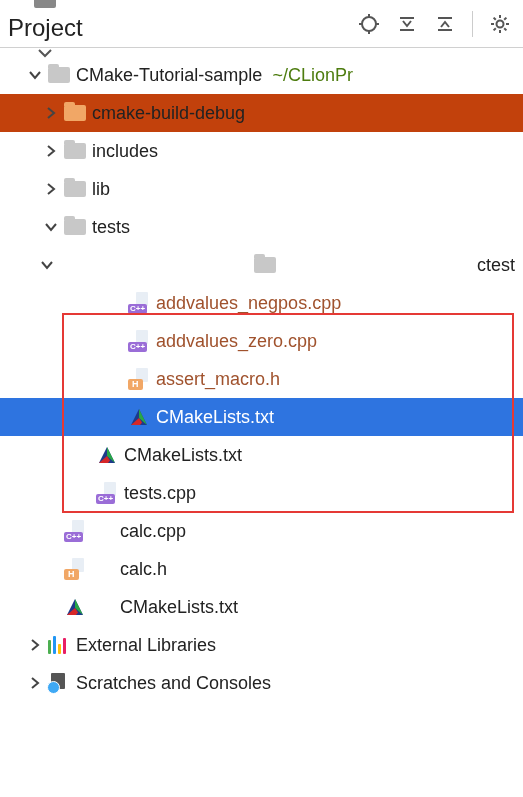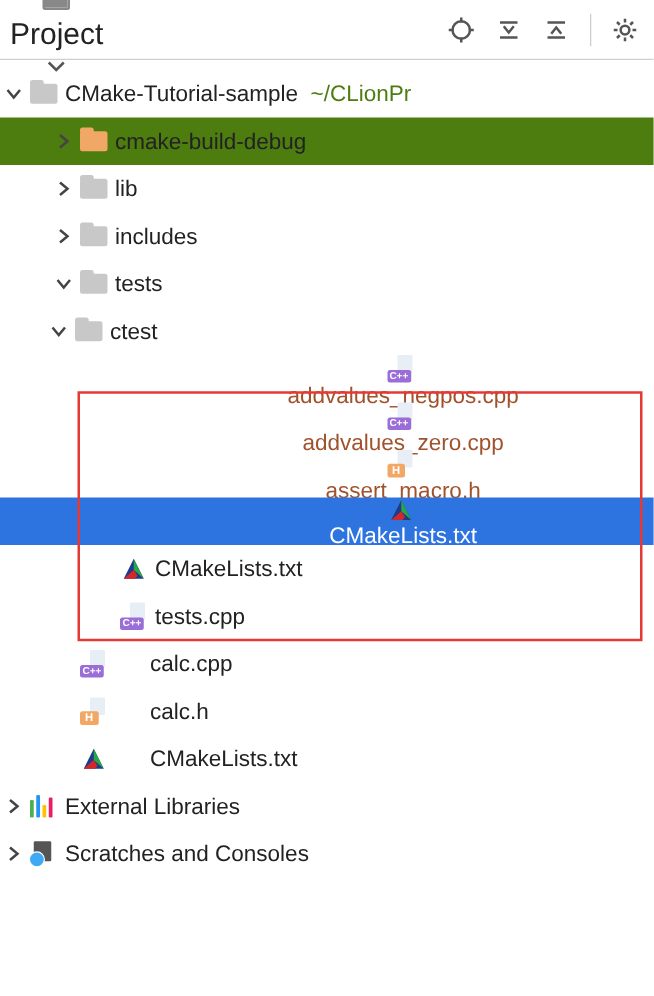--- a/index.html
+++ b/index.html
@@ -76,28 +76,28 @@
     flex-shrink: 0;
   }
   .row .label {
     padding-left: 4px;
   }
   .row .path {
     color: #4d7c0f;
     padding-left: 10px;
   }
 
-  .ind-0 { padding-left: 0; }
+  .ind-0 { padding-left: 24px; }
   .ind-1 { padding-left: 40px; }
   .ind-1b { padding-left: 62px; gap: 28px; }
-  .ind-2 { padding-left: 36px; }
+  .ind-2 { padding-left: 36px; justify-content: space-between; }
   .ind-2b { padding-left: 94px; }
-  .ind-3b { padding-left: 126px; flex-direction: column; }
-
-  .hl-green { background: #4d7c0f; }
+  .ind-3b { padding-left: 126px; }
+
+  .hl-green { background: #c2410c; }
   .hl-blue { background: #2e74e0; color: #fff; }
   .hl-blue .label { color: #fff; }
 
   .folder-icon {
     width: 22px; height: 16px;
     background: #c8c8c8;
     border-radius: 2px;
     position: relative;
     display: inline-block;
   }
@@ -285,33 +285,33 @@
 
   <div class="row ind-1">
     <span class="chev">
         <svg width="12" height="12">
           <path d="M3 1 L9 6 L3 11" stroke="#444" stroke-width="2" fill="none"></path>
         </svg>
       </span>
     <span class="icon">
         <span class="folder-icon"></span>
       </span>
+    <span class="label">includes</span>
+  </div>
+
+  <div class="row ind-1">
+    <span class="chev">
+        <svg width="12" height="12">
+          <path d="M3 1 L9 6 L3 11" stroke="#444" stroke-width="2" fill="none"></path>
+        </svg>
+      </span>
+    <span class="icon">
+        <span class="folder-icon"></span>
+      </span>
     <span class="label">lib</span>
-  </div>
-
-  <div class="row ind-1">
-    <span class="chev">
-        <svg width="12" height="12">
-          <path d="M3 1 L9 6 L3 11" stroke="#444" stroke-width="2" fill="none"></path>
-        </svg>
-      </span>
-    <span class="icon">
-        <span class="folder-icon"></span>
-      </span>
-    <span class="label">includes</span>
   </div>
 
   <div class="row ind-1">
     <span class="chev">
         <svg width="12" height="12">
           <path d="M1 3 L6 9 L11 3" stroke="#444" stroke-width="2" fill="none"></path>
         </svg>
       </span>
     <span class="icon">
         <span class="folder-icon"></span>

